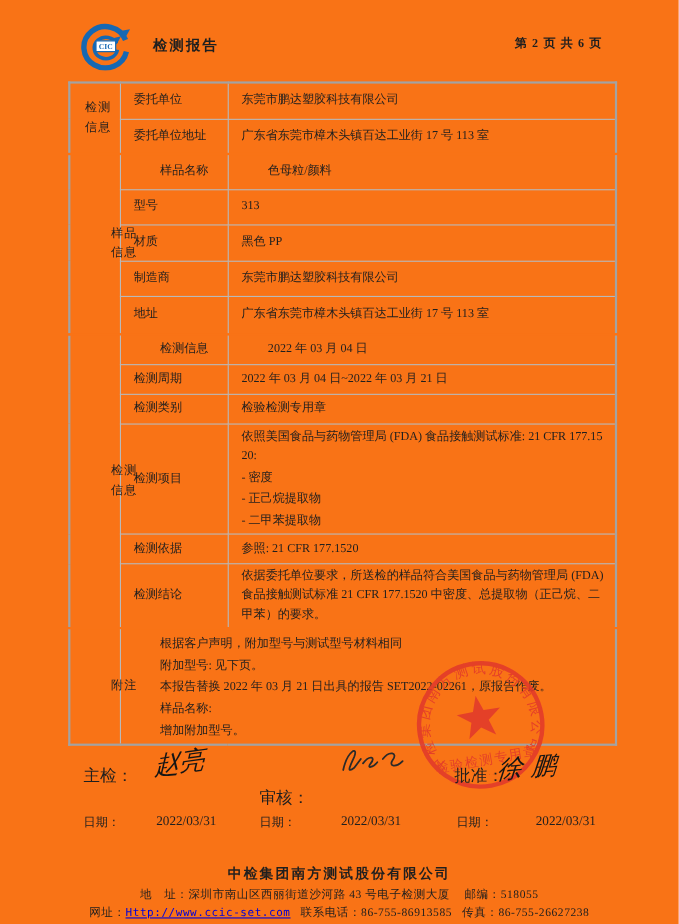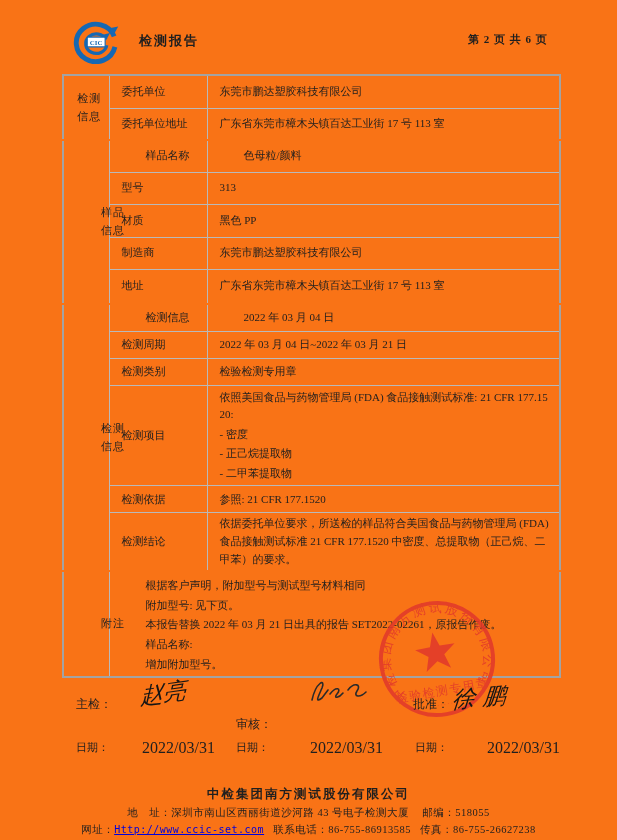--- a/index.html
+++ b/index.html
@@ -34,25 +34,25 @@
   td.sec .vlab{width:26px;margin:0 auto;text-align:center;}
   td.val{padding-left:14px;}
   tr.secline td{border-top:2px solid #f97316;padding-left:36px;}
   .mline div{padding:1px 0;}
 
   
   .stamp{position:absolute;left:376px;top:598px;width:122px;height:122px;
          transform:rotate(-10deg);opacity:.88;pointer-events:none;z-index:5;}
 
   
-  .sig-label{position:absolute;font-size:12px;}
+  .sig-label{position:absolute;font-size:15px;}
   .sig-name{position:absolute;font-size:23px;font-style:italic;color:#151515;
             font-family:"Liberation Serif",serif;white-space:nowrap;}
   .date-label{position:absolute;font-size:11px;}
-  .date-val{position:absolute;font-size:16px;}
+  .date-val{position:absolute;font-size:12px;}
 
   
   .foot{position:absolute;left:0;top:786px;width:617px;text-align:center;}
   .foot-co{font-size:12.5px;font-weight:bold;letter-spacing:2px;}
   .foot-line{font-size:10.5px;margin-top:3px;letter-spacing:.5px;}
   .foot-url{color:#0000dd;text-decoration:underline;font-family:"DejaVu Sans Mono","Liberation Mono",monospace;font-size:10px;}
 </style>
 </head>
 <body>
 

